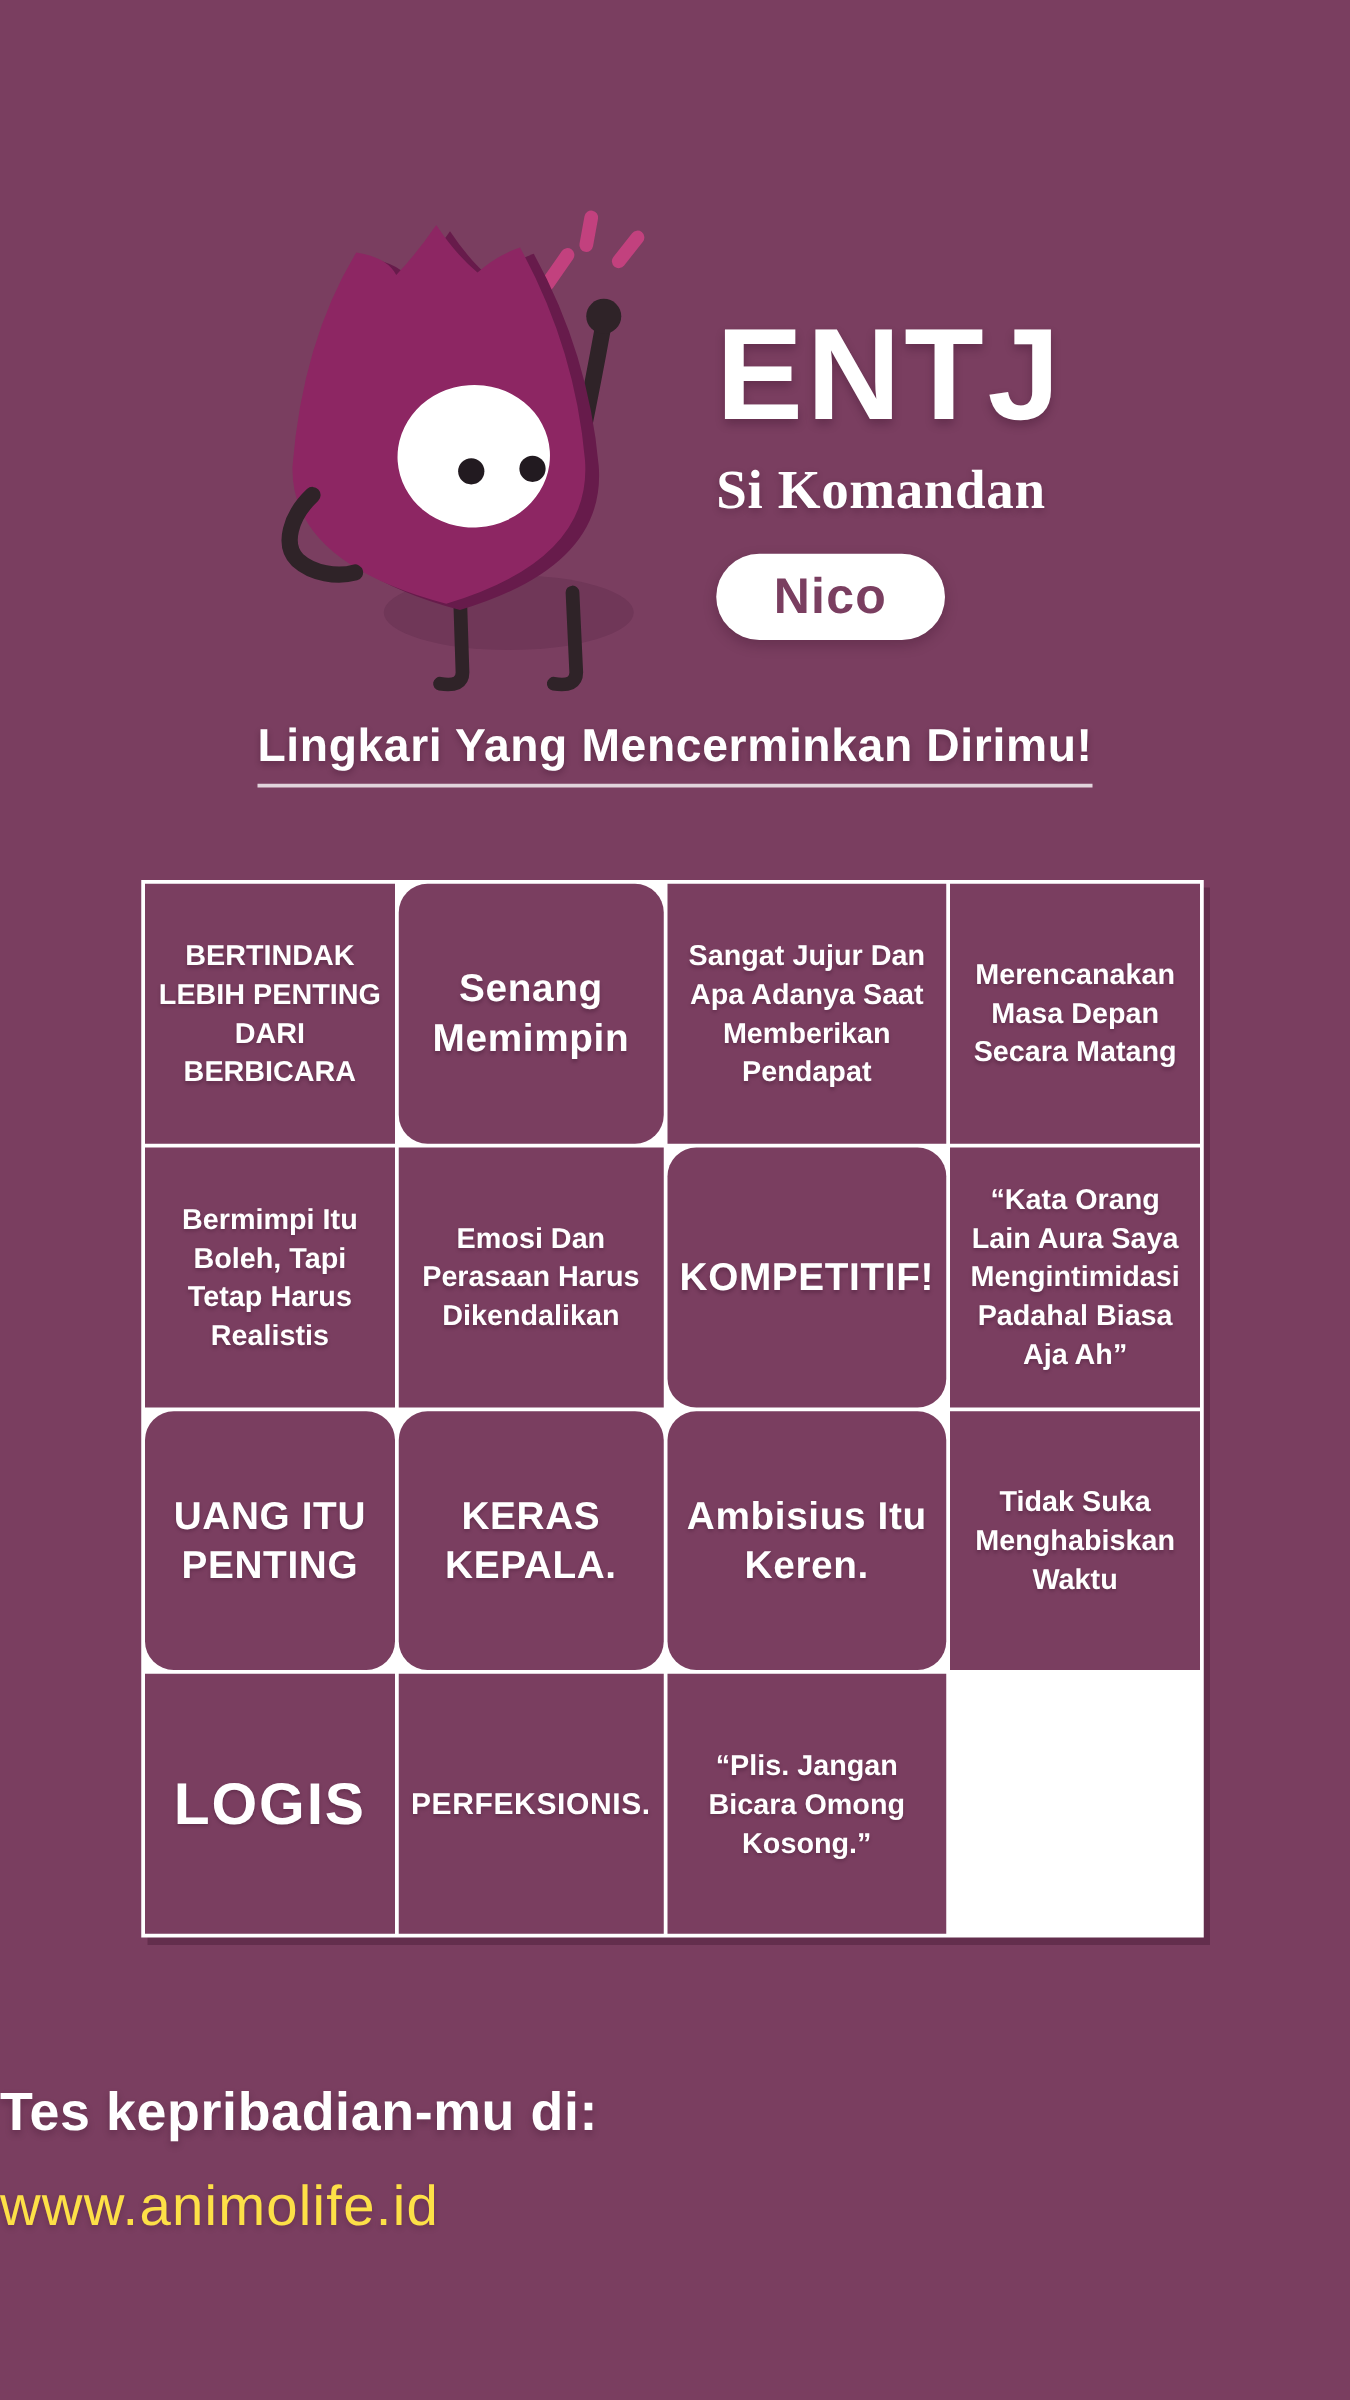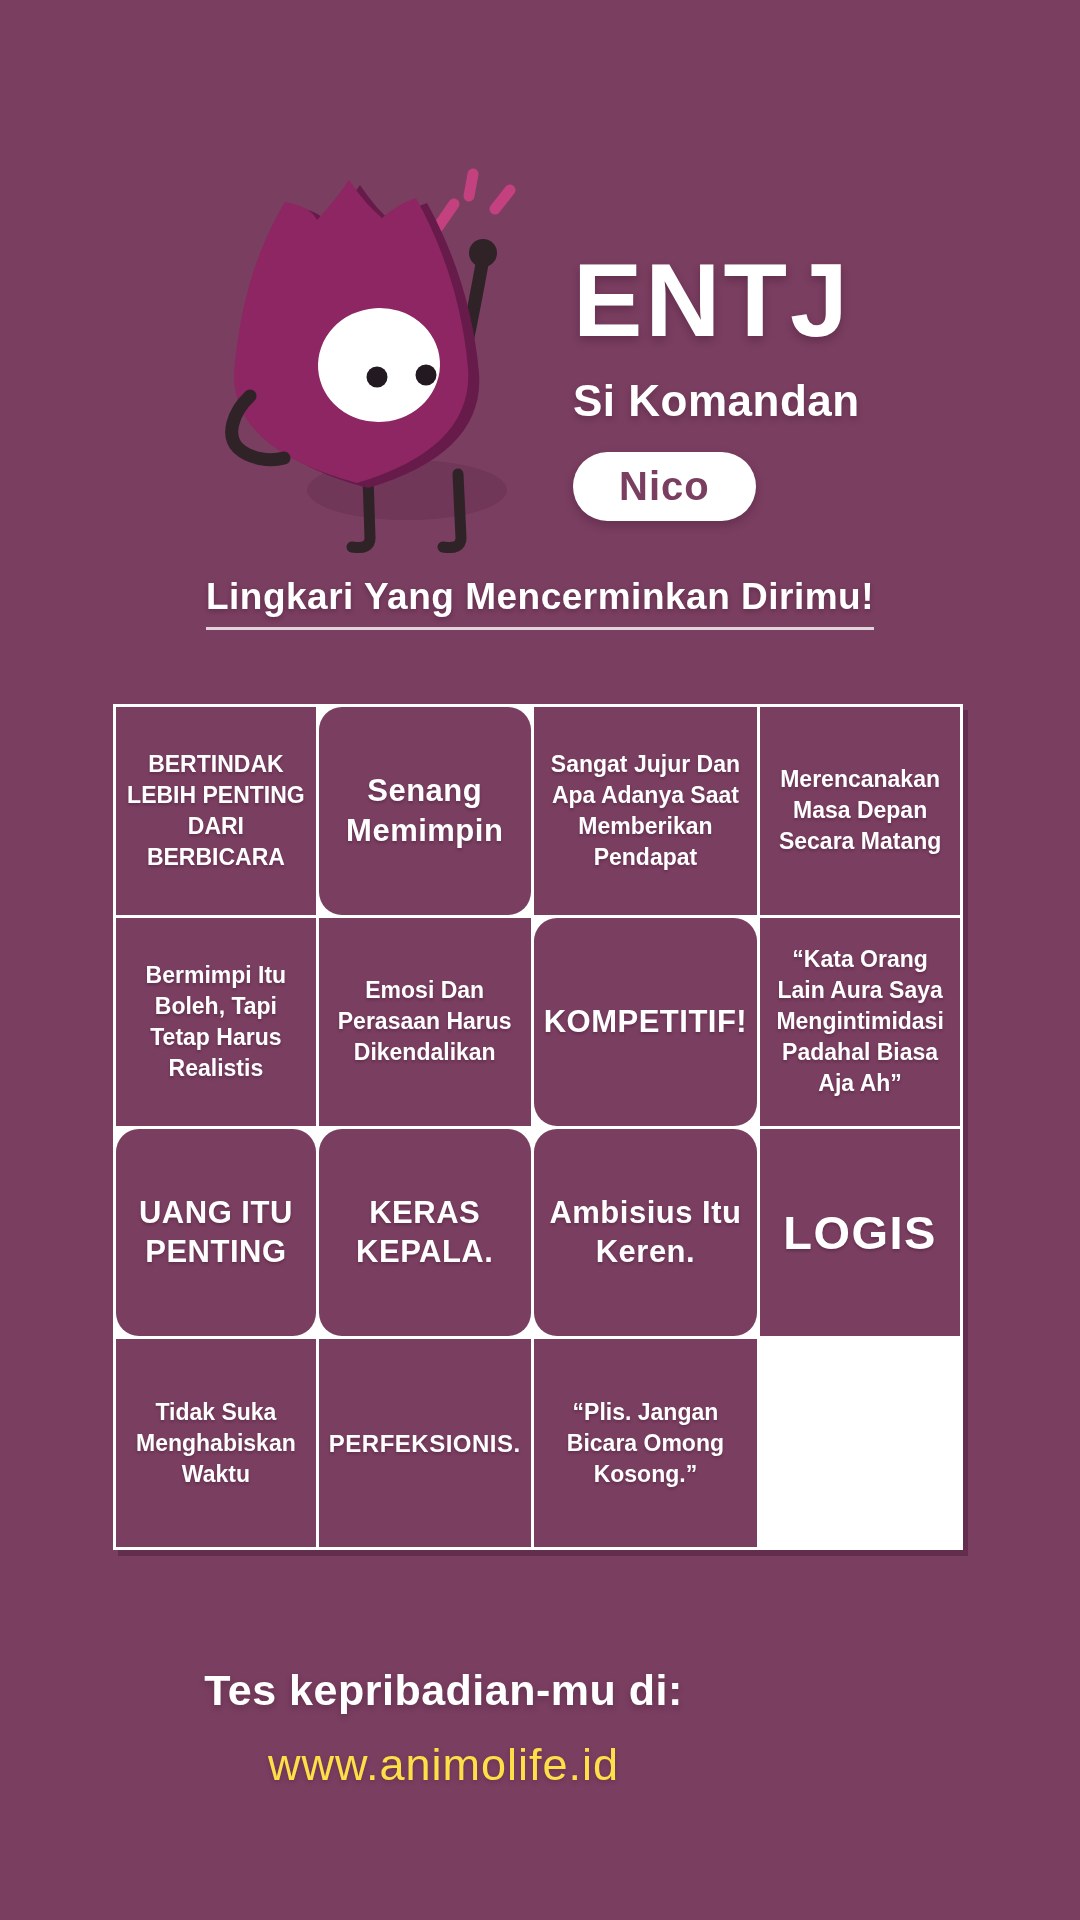--- a/index.html
+++ b/index.html
@@ -22,22 +22,23 @@
   .page{position:relative;width:1080px;height:1920px;background:var(--bg);}
 
   
   .mascot{position:absolute;left:222px;top:138px;width:300px;height:430px;}
   .hero-text{position:absolute;left:573px;top:244px;}
   .type-code{
     font-size:104px;font-weight:700;line-height:112px;letter-spacing:3px;
     text-shadow:0 4px 8px rgba(40,8,28,.28);
   }
   .type-title{
-    font-size:44px;font-weight:700;margin-top:20px;letter-spacing:.5px;
+    font-size:44px;font-weight:700;margin-top:10px;letter-spacing:.5px;
     text-shadow:0 3px 6px rgba(40,8,28,.25);
+    font-family:Liberation Serif, serif;
   }
   .name-badge{
     display:inline-block;margin-top:26px;
     background:#fff;border-radius:36px;
     padding:12px 46px;
     box-shadow:0 4px 10px rgba(40,8,28,.25);
   }
   .name-badge span{
     font-size:40px;font-weight:800;color:var(--badge-text);letter-spacing:1px;
   }
@@ -71,21 +72,21 @@
     padding:8px 10px;
     line-height:1.35;
     text-shadow:0 2px 3px rgba(40,8,28,.28);
   }
   .cell.small {font-size:23px;}
   .cell.xsmall{font-size:24px;letter-spacing:.5px;line-height:1.3;}
   .cell.medium{font-size:31px;line-height:1.28;letter-spacing:.5px;border-radius:23px;}
   .cell.large {font-size:47px;letter-spacing:1.5px;}
 
   
-  .footer{position:absolute;top:1666px;left:0;width:887px;text-align:center;}
+  .footer{position:absolute;top:1666px;left:0;width:887px;}
   .cta{
     font-size:43px;font-weight:800;letter-spacing:.5px;
     text-shadow:0 3px 6px rgba(40,8,28,.25);
   }
   .site{
     margin-top:24px;
     font-size:45px;font-weight:400;letter-spacing:1px;
     color:#fde047;
     text-shadow:0 2px 5px rgba(40,8,28,.2);
   }
@@ -145,22 +146,22 @@
       <div class="cell medium">Senang Memimpin</div>
       <div class="cell small">Sangat Jujur Dan Apa Adanya Saat Memberikan Pendapat</div>
       <div class="cell small">Merencanakan Masa Depan Secara Matang</div>
       <div class="cell small">Bermimpi Itu Boleh, Tapi Tetap Harus Realistis</div>
       <div class="cell small">Emosi Dan Perasaan Harus Dikendalikan</div>
       <div class="cell medium">KOMPETITIF!</div>
       <div class="cell small">“Kata Orang Lain Aura Saya Mengintimidasi Padahal Biasa Aja Ah”</div>
       <div class="cell medium">UANG ITU PENTING</div>
       <div class="cell medium">KERAS KEPALA.</div>
       <div class="cell medium">Ambisius Itu Keren.</div>
+      <div class="cell small">Tidak Suka Menghabiskan Waktu</div>
       <div class="cell large">LOGIS</div>
-      <div class="cell small">Tidak Suka Menghabiskan Waktu</div>
       <div class="cell xsmall">PERFEKSIONIS.</div>
       <div class="cell small">“Plis. Jangan Bicara Omong Kosong.”</div>
     </div>
 
   <div class="footer">
     <div class="cta">Tes kepribadian-mu di:</div>
     <div class="site">www.animolife.id</div>
   </div>
 
 </div>

